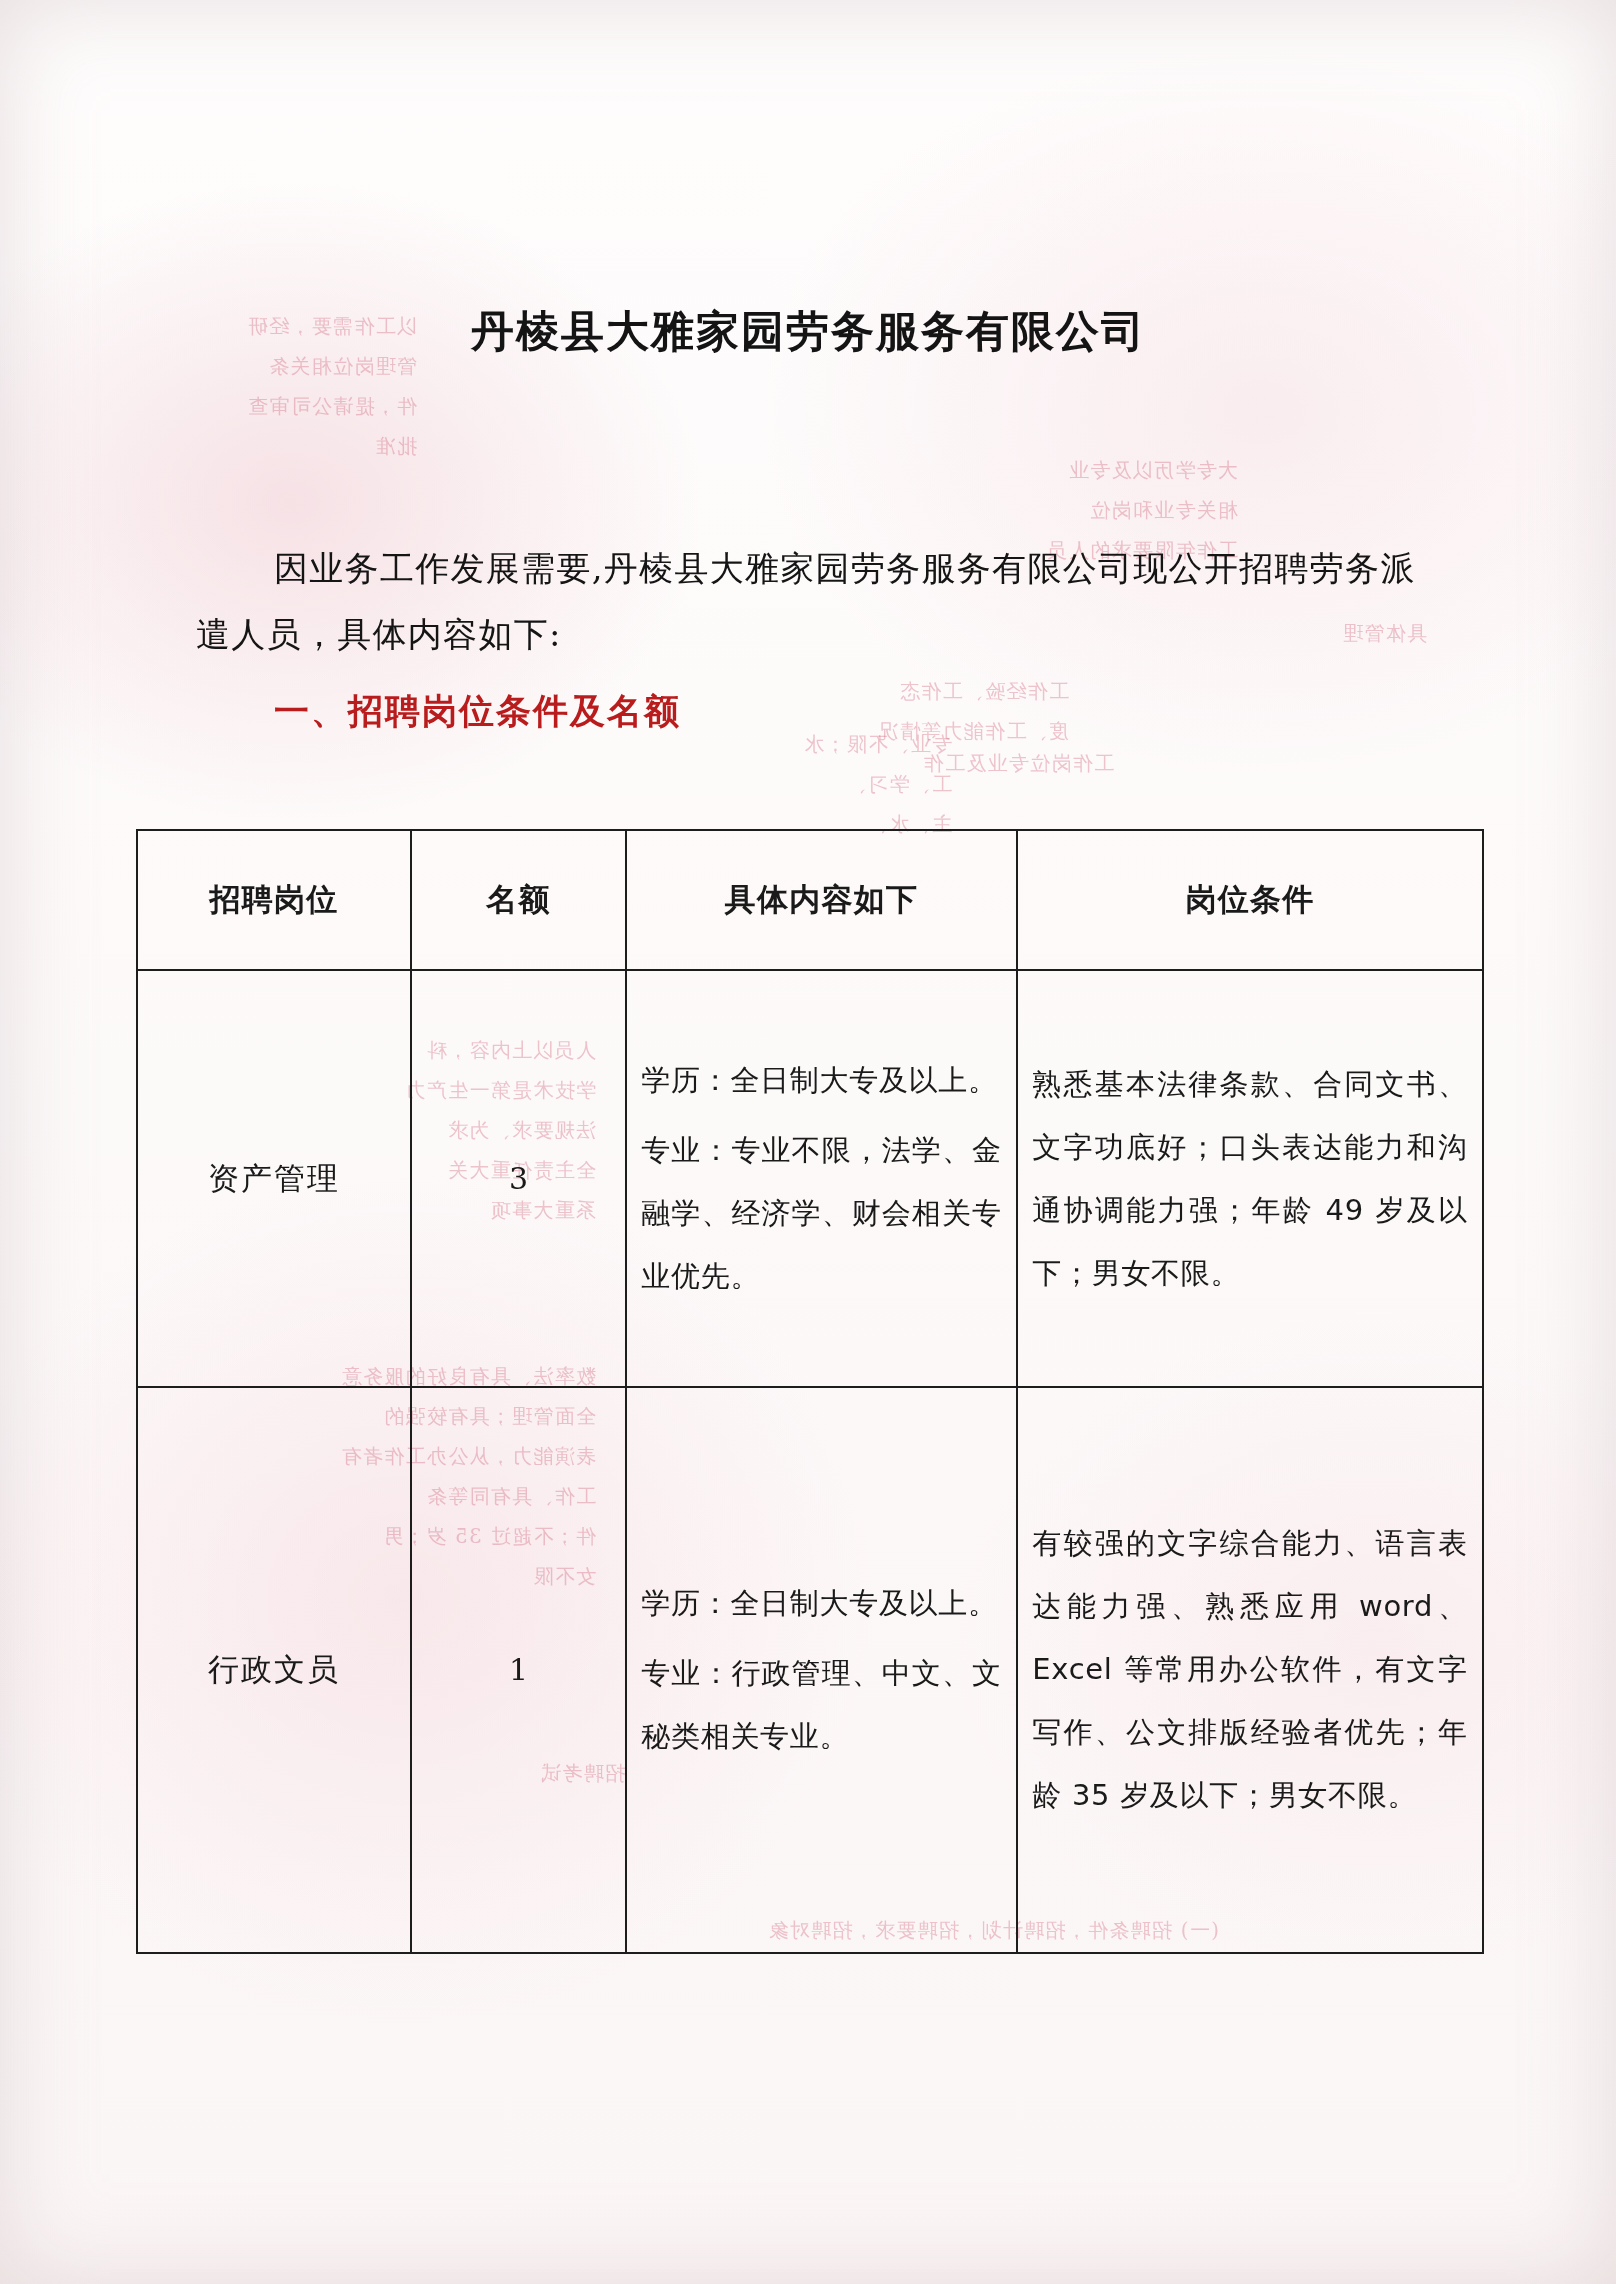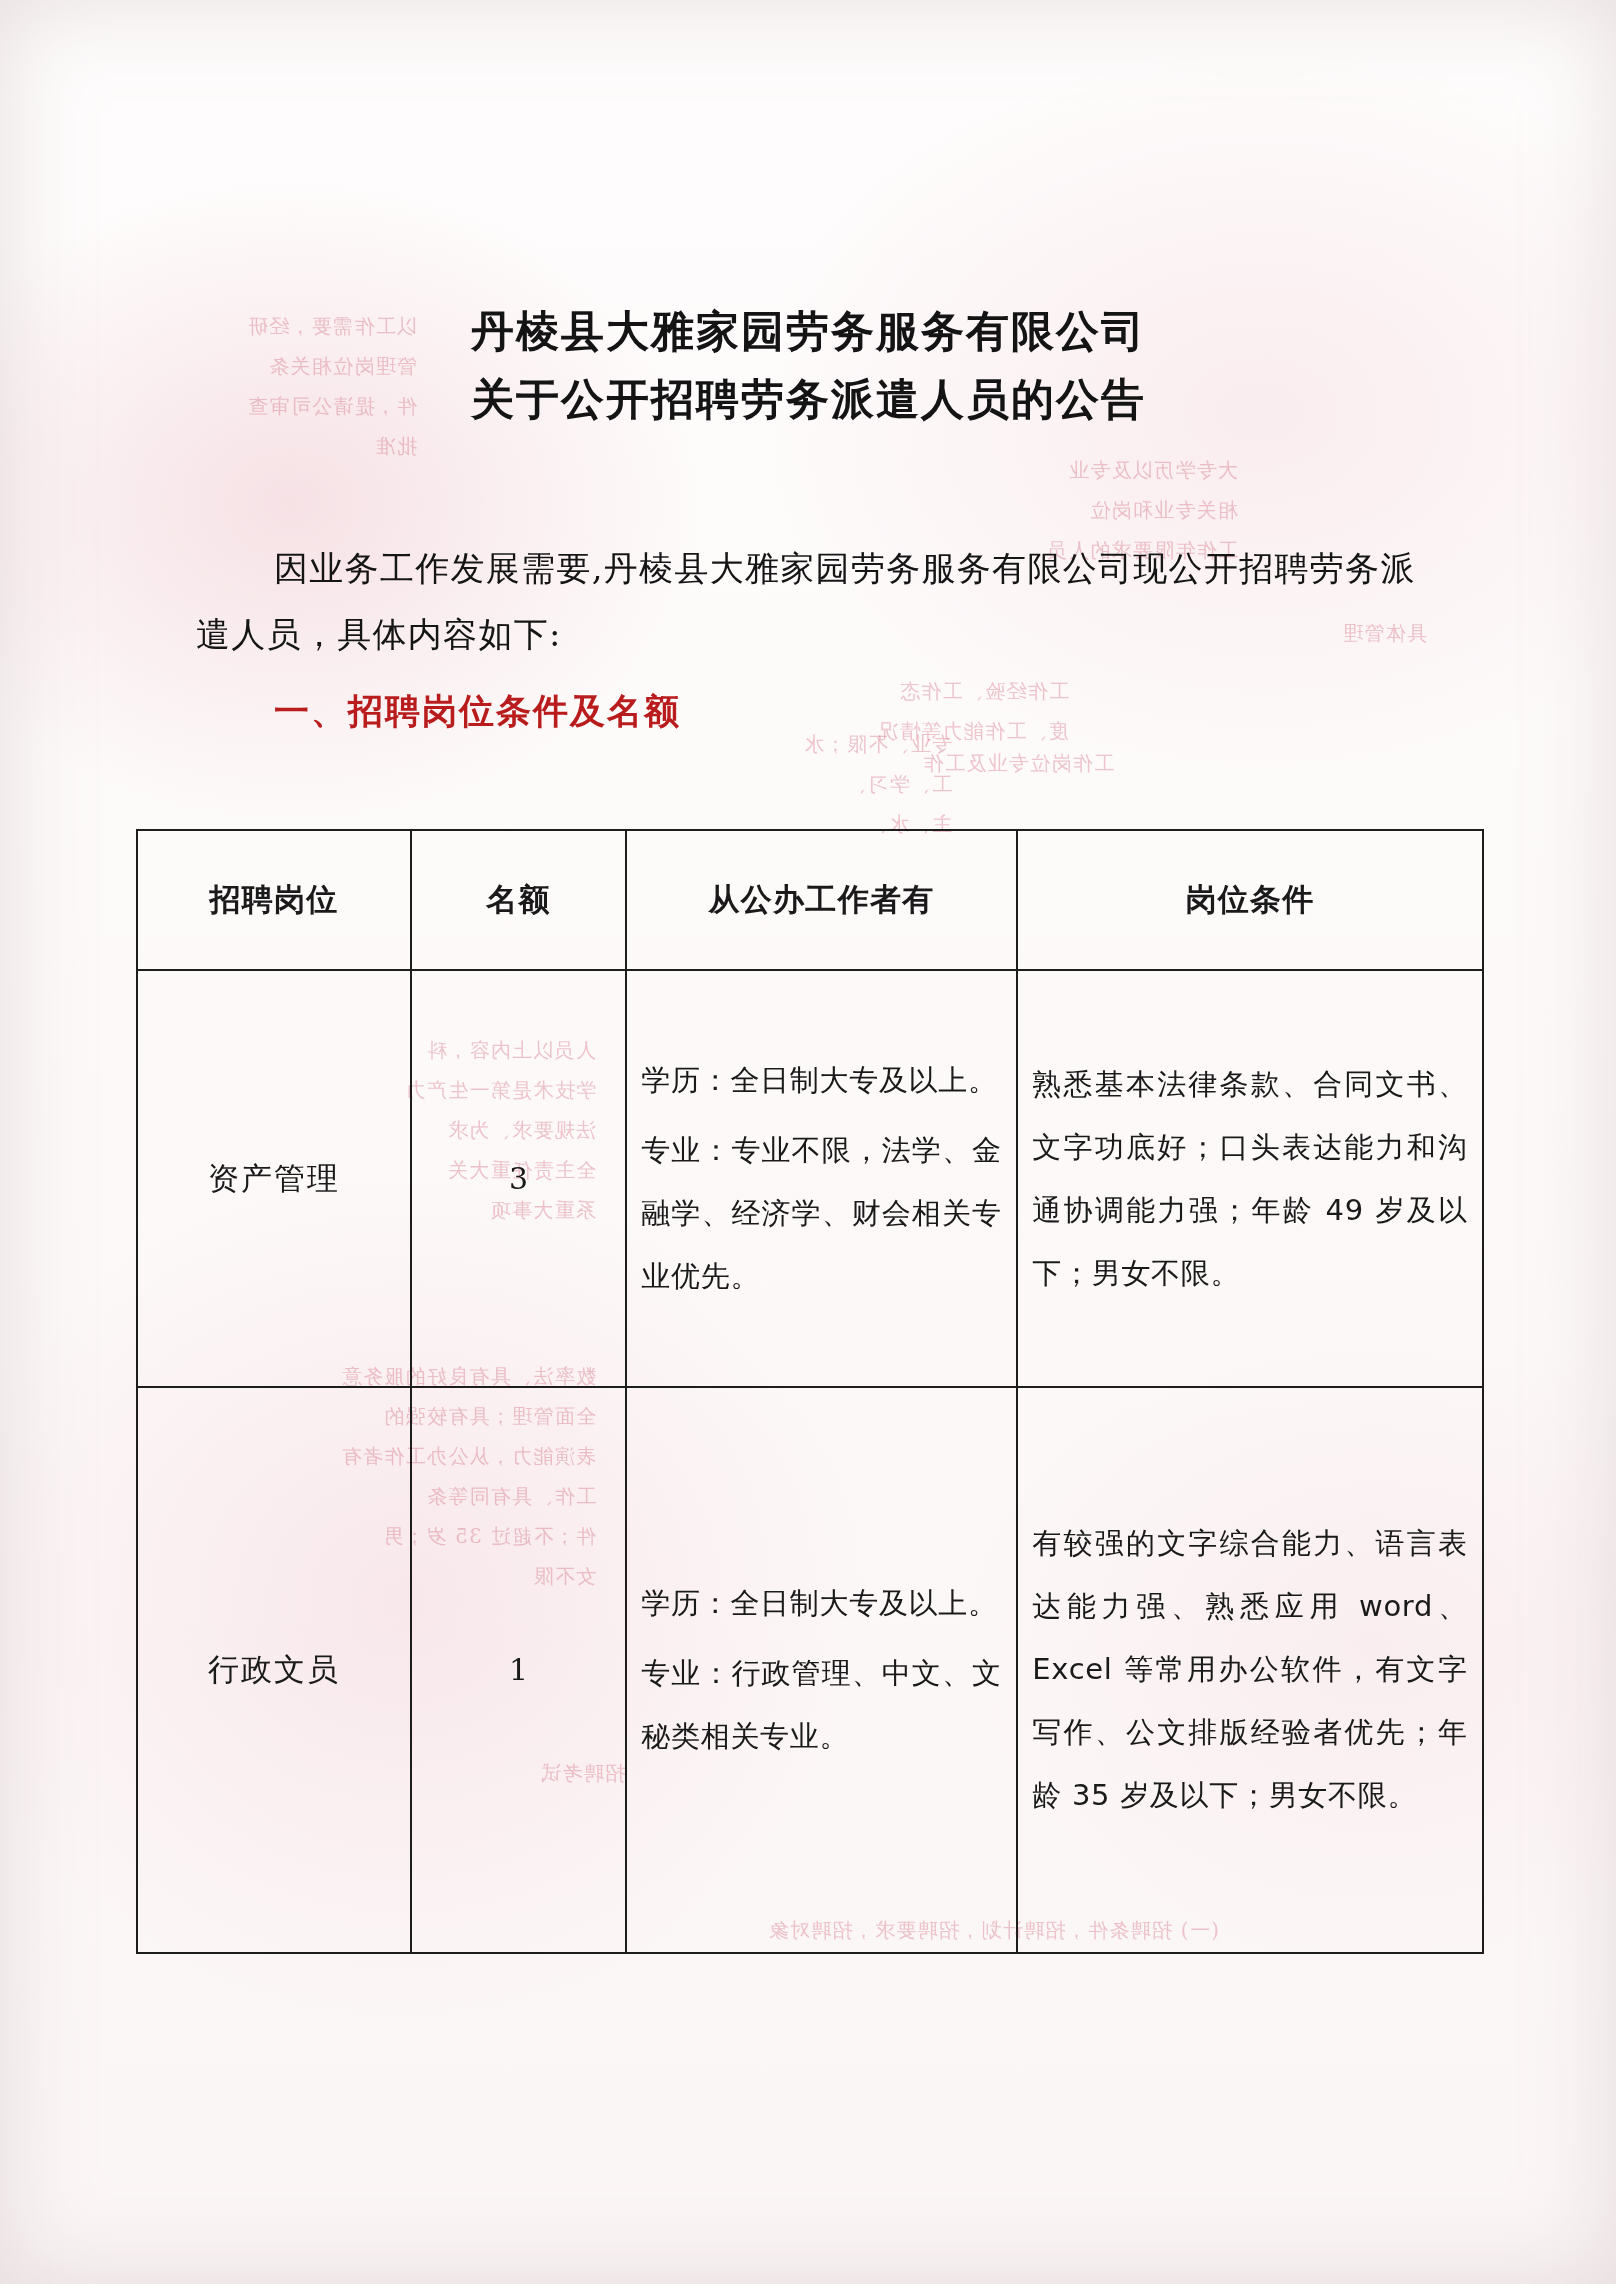--- a/index.html
+++ b/index.html
@@ -176,39 +176,38 @@
 工、学习、
 主、水、</div>
   <div class="bleed" style="left:1212px; top:613px; width:215px;">具体管理</div>
   <div class="bleed" style="left:306px; top:1910px; width:913px;">(一) 招聘条件，招聘计划，招聘要求，招聘对象</div>
   <div class="bleed" style="left:456px; top:1753px; width:169px;">招聘考试</div>
 
   <div class="content">
 
     <div class="title-block">
       <div class="title-line">丹棱县大雅家园劳务服务有限公司</div>
-      <div class="title-line">关于公开招聘劳务派遣人员的公告</div>
     </div>
 
     <div class="para" id="para-1"><span class="indent"></span><span>因业务工作发展需要,丹棱县大雅家园劳务服务有限公司现公开招聘劳务派遣人员，具体内容如下:</span></div>
 
     <div class="section-heading">一、招聘岗位条件及名额</div>
 
     <table class="jobs">
       <colgroup>
         <col class="col-post">
         <col class="col-quota">
         <col class="col-edu">
         <col class="col-cond">
       </colgroup>
       <thead>
         <tr>
           <th>招聘岗位</th>
           <th>名额</th>
-          <th>从公办工作者有</th>
+          <th>具体内容如下</th>
           <th>岗位条件</th>
         </tr>
       </thead>
       <tbody>
         <tr class="row-1">
           <td class="cell-post">资产管理</td>
           <td class="cell-quota">3</td>
           <td class="cell-text">
             <p>学历：全日制大专及以上。</p>
             <p>专业：专业不限，法学、金融学、经济学、财会相关专业优先。</p>

